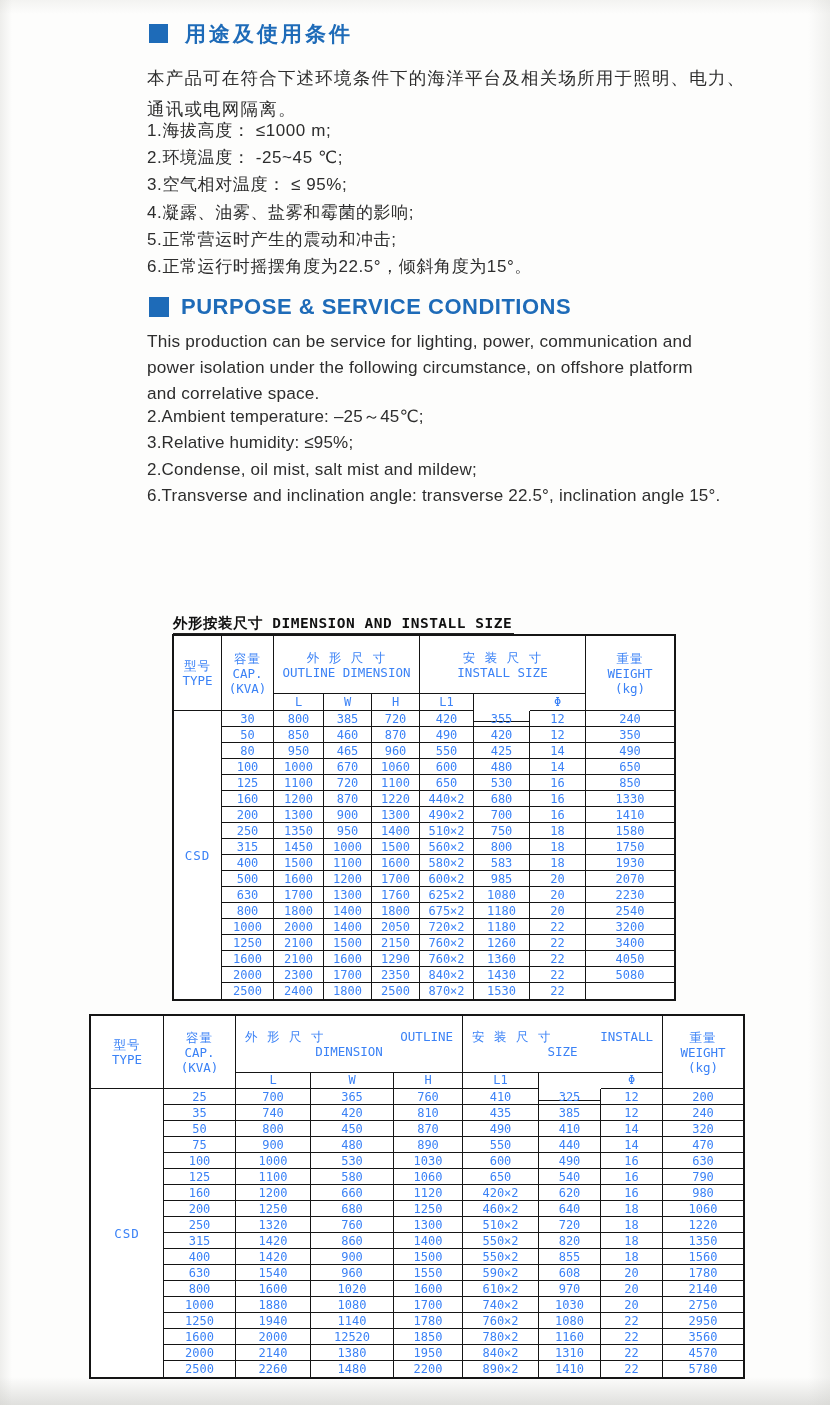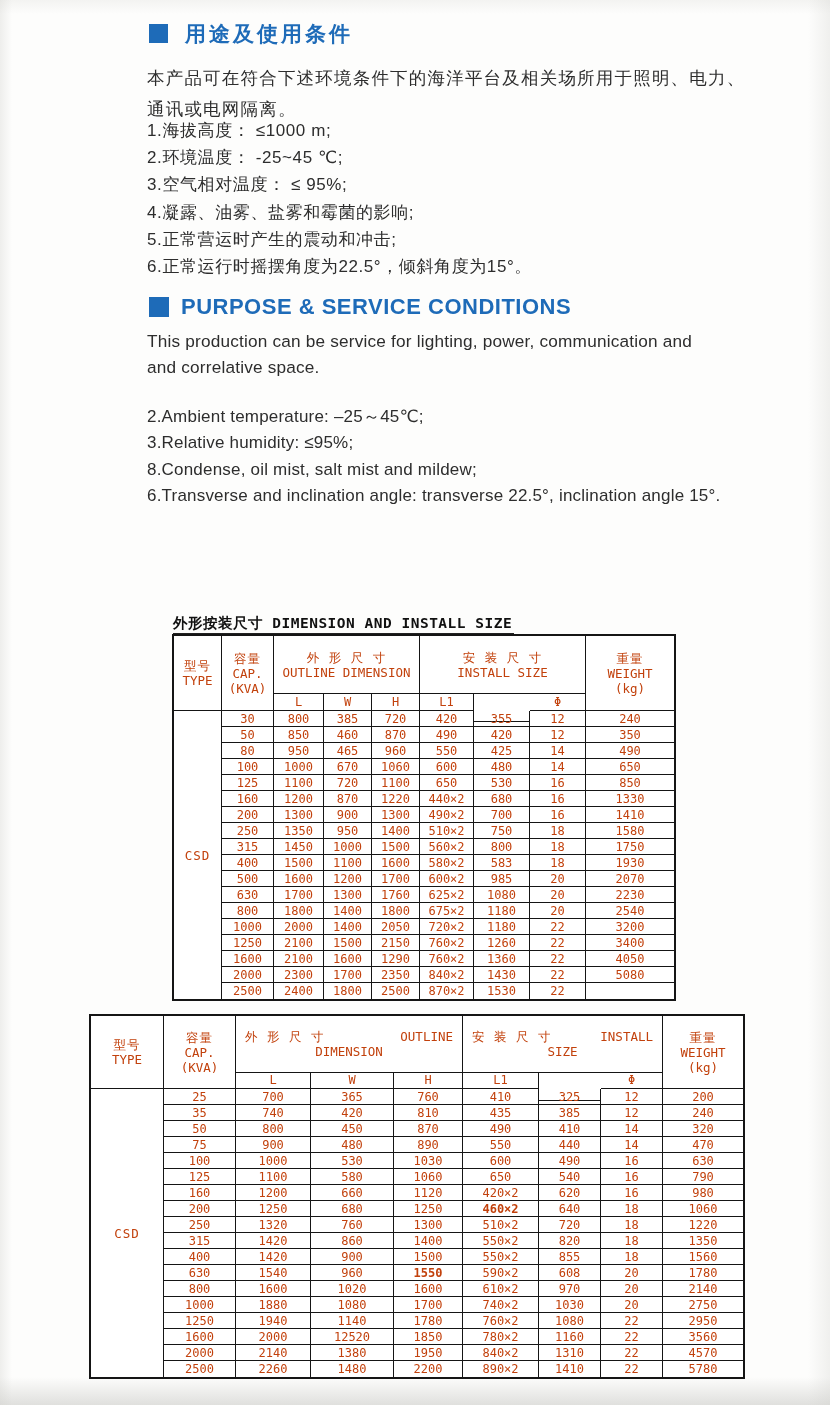--- a/index.html
+++ b/index.html
@@ -44,21 +44,21 @@
   
   .mono{font-family:"DejaVu Sans Mono","Liberation Mono",monospace;}
   .t1-wrap{position:absolute;left:172px;top:613px;}
   .t2-wrap{position:absolute;left:89px;top:1014px;}
   .ttitle{
     display:inline-block;font-size:14.5px;font-weight:600;color:#111;
     letter-spacing:0.5px;border-bottom:1.5px solid #222;padding:0 2px 1px 0;
     margin:0 0 0 1px;line-height:17px;white-space:nowrap;
   }
   .dtable{
-    display:grid;border:2px solid #151515;background:#fff;color:#c2410c;
+    display:grid;border:2px solid #151515;background:#fff;color:#3b82f6;
     font-size:12px;
   }
   .t1{
     grid-template-columns:48px 52px 50px 48px 48px 54px 56px 56px 88px;
     grid-template-rows:58px 17px repeat(18,16px);
   }
   .t2{
     grid-template-columns:73px 72px 75px 83px 69px 76px 62px 62px 80px;
     grid-template-rows:57px 16px repeat(18,16px);
   }
@@ -106,27 +106,28 @@
       <li>6.正常运行时摇摆角度为22.5°，倾斜角度为15°。</li>
     </ul>
   </div>
 
   <div class="head-row en-head">
     <span class="sq"></span>
     <h1>PURPOSE &amp; SERVICE CONDITIONS</h1>
   </div>
   <div class="para en-para">
     <div>This production can be service for lighting, power, communication and</div>
+    <div>power isolation under the following circumstance, on offshore platform</div>
     <div>and correlative space.</div>
   </div>
   <div class="items en-items">
     <ul>
       <li>2.Ambient temperature: –25～45℃;</li>
       <li>3.Relative humidity: ≤95%;</li>
-      <li>8.Condense, oil mist, salt mist and mildew;</li>
+      <li>2.Condense, oil mist, salt mist and mildew;</li>
       <li>6.Transverse and inclination angle: transverse 22.5°, inclination angle 15°.</li>
     </ul>
   </div>
 
   <div class="t1-wrap mono">
     <div class="ttitle">外形按装尺寸 DIMENSION AND INSTALL SIZE</div>
     <div class="dtable t1">
       <div class="hc pos-type">
         <span class="cn">型号</span>
         <span>TYPE</span>
@@ -393,21 +394,21 @@
         <div class="bcell" style="grid-area: 9 / 4;">660</div>
         <div class="bcell" style="grid-area: 9 / 5;">1120</div>
         <div class="bcell" style="grid-area: 9 / 6;">420×2</div>
         <div class="bcell" style="grid-area: 9 / 7;">620</div>
         <div class="bcell" style="grid-area: 9 / 8;">16</div>
         <div class="bcell last-col" style="grid-area: 9 / 9;">980</div>
         <div class="bcell" style="grid-area: 10 / 2;">200</div>
         <div class="bcell" style="grid-area: 10 / 3;">1250</div>
         <div class="bcell" style="grid-area: 10 / 4;">680</div>
         <div class="bcell" style="grid-area: 10 / 5;">1250</div>
-        <div class="bcell" style="grid-area: 10 / 6; font-weight: bold;">460×2</div>
+        <div class="bcell" style="grid-area: 10 / 6;">460×2</div>
         <div class="bcell" style="grid-area: 10 / 7;">640</div>
         <div class="bcell" style="grid-area: 10 / 8;">18</div>
         <div class="bcell last-col" style="grid-area: 10 / 9;">1060</div>
         <div class="bcell" style="grid-area: 11 / 2;">250</div>
         <div class="bcell" style="grid-area: 11 / 3;">1320</div>
         <div class="bcell" style="grid-area: 11 / 4;">760</div>
         <div class="bcell" style="grid-area: 11 / 5;">1300</div>
         <div class="bcell" style="grid-area: 11 / 6;">510×2</div>
         <div class="bcell" style="grid-area: 11 / 7;">720</div>
         <div class="bcell" style="grid-area: 11 / 8;">18</div>
@@ -424,21 +425,21 @@
         <div class="bcell" style="grid-area: 13 / 3;">1420</div>
         <div class="bcell" style="grid-area: 13 / 4;">900</div>
         <div class="bcell" style="grid-area: 13 / 5;">1500</div>
         <div class="bcell" style="grid-area: 13 / 6;">550×2</div>
         <div class="bcell" style="grid-area: 13 / 7;">855</div>
         <div class="bcell" style="grid-area: 13 / 8;">18</div>
         <div class="bcell last-col" style="grid-area: 13 / 9;">1560</div>
         <div class="bcell" style="grid-area: 14 / 2;">630</div>
         <div class="bcell" style="grid-area: 14 / 3;">1540</div>
         <div class="bcell" style="grid-area: 14 / 4;">960</div>
-        <div class="bcell" style="grid-area: 14 / 5; font-weight: bold;">1550</div>
+        <div class="bcell" style="grid-area: 14 / 5;">1550</div>
         <div class="bcell" style="grid-area: 14 / 6;">590×2</div>
         <div class="bcell" style="grid-area: 14 / 7;">608</div>
         <div class="bcell" style="grid-area: 14 / 8;">20</div>
         <div class="bcell last-col" style="grid-area: 14 / 9;">1780</div>
         <div class="bcell" style="grid-area: 15 / 2;">800</div>
         <div class="bcell" style="grid-area: 15 / 3;">1600</div>
         <div class="bcell" style="grid-area: 15 / 4;">1020</div>
         <div class="bcell" style="grid-area: 15 / 5;">1600</div>
         <div class="bcell" style="grid-area: 15 / 6;">610×2</div>
         <div class="bcell" style="grid-area: 15 / 7;">970</div>

